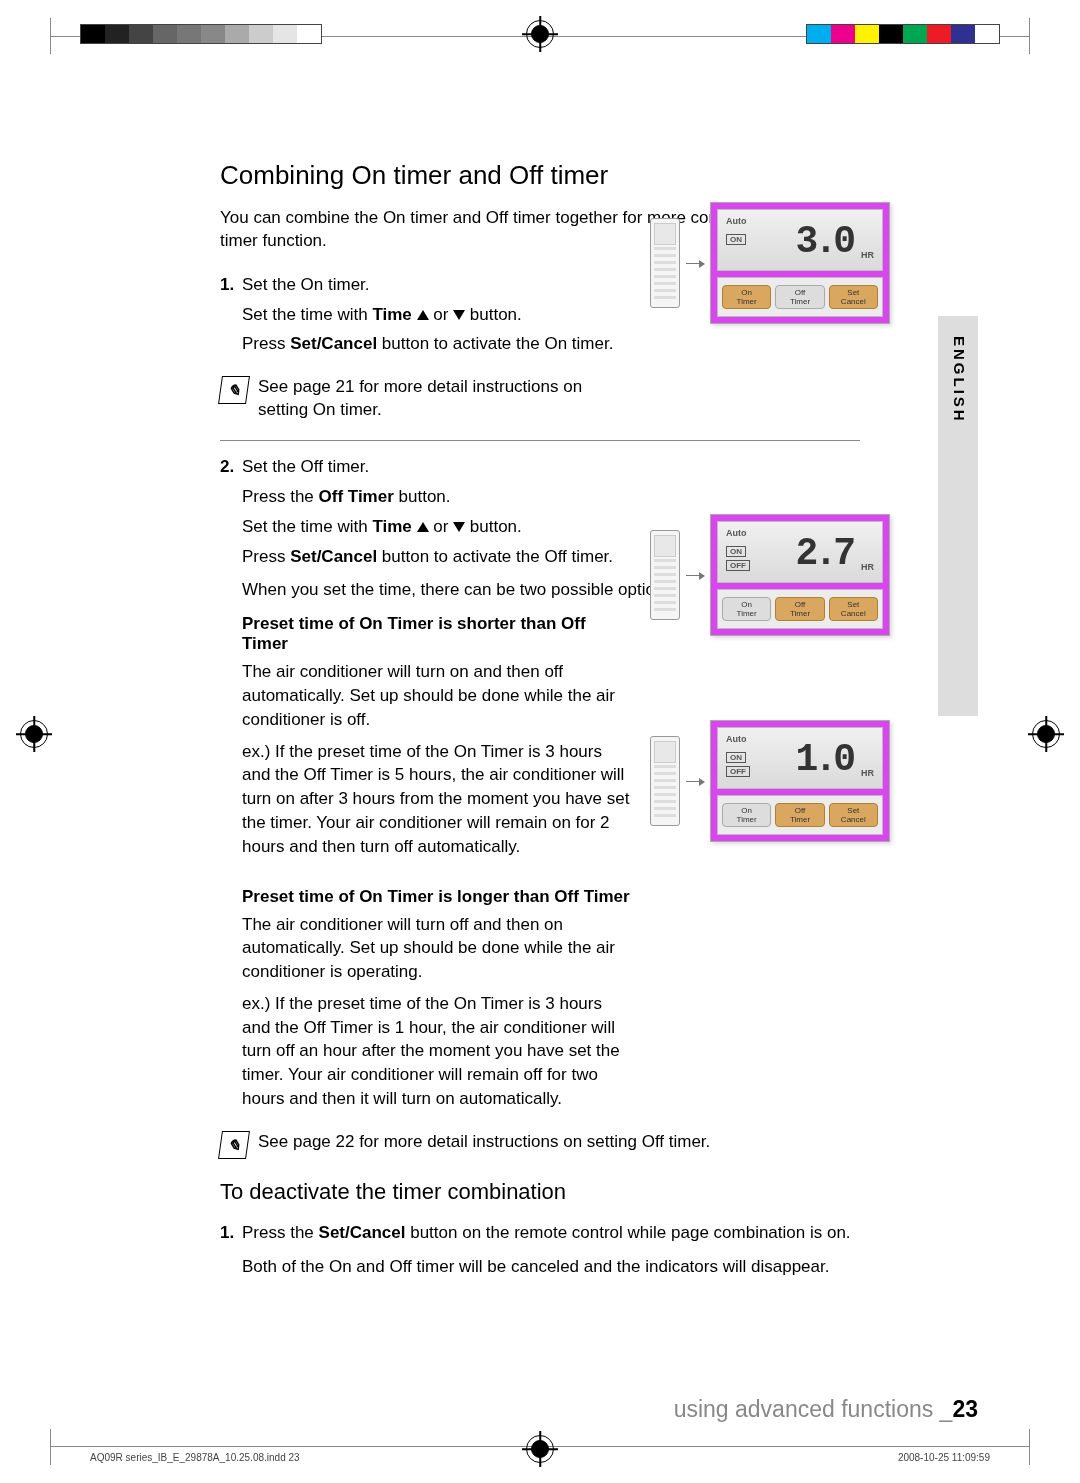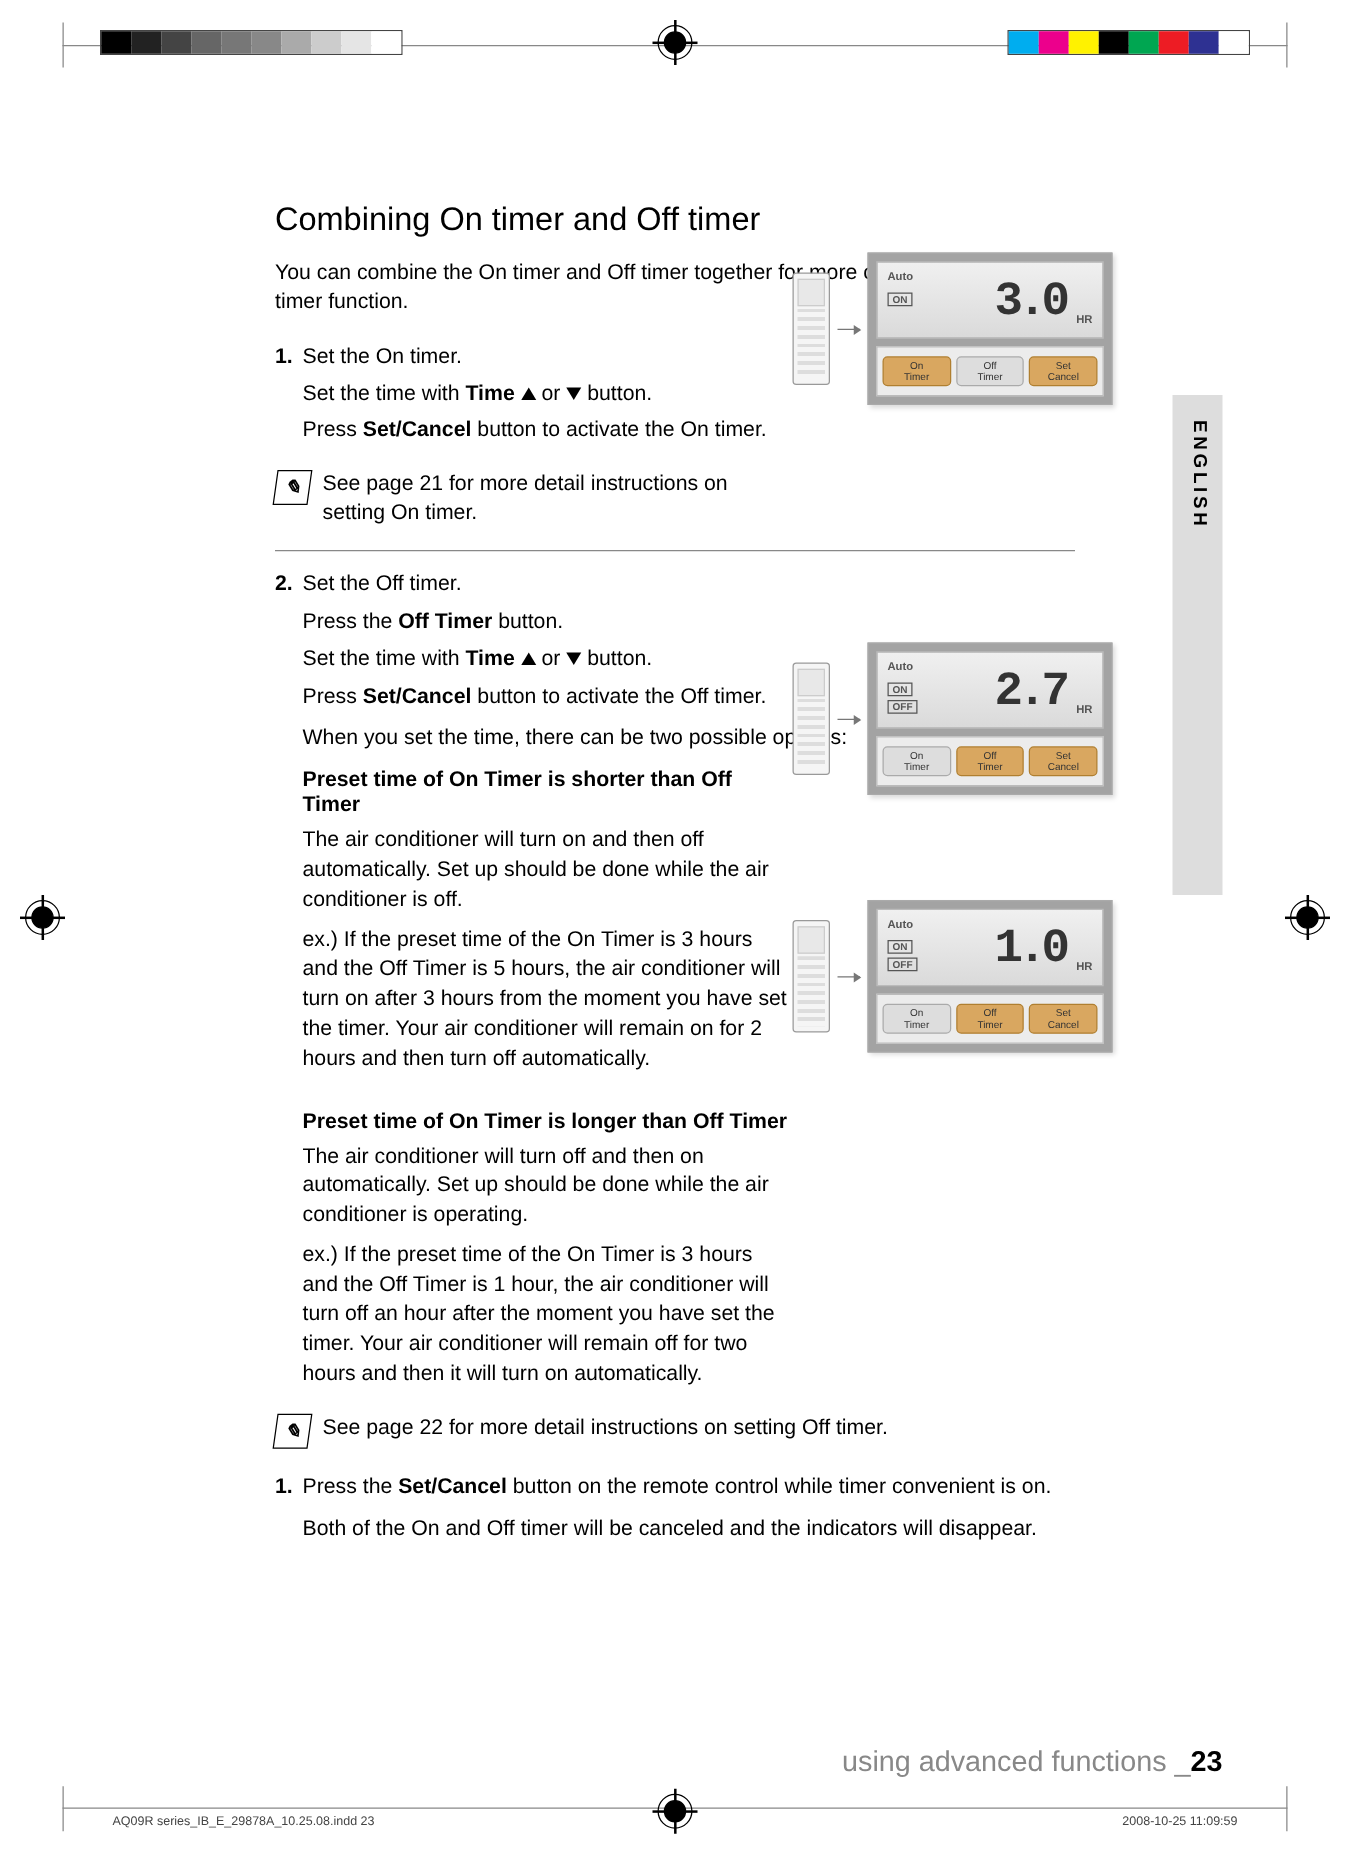--- a/index.html
+++ b/index.html
@@ -58,21 +58,21 @@
 .lang-tab{position:absolute;top:316px;left:938px;width:40px;height:400px;background:#ddd}
 .lang-tab span{position:absolute;top:20px;left:13px;writing-mode:vertical-rl;font-size:15px;font-weight:bold;letter-spacing:3px}
 
 .illus{position:absolute;right:0;display:flex;align-items:center;gap:6px}
 .illus1{top:42px}
 .illus2{top:354px}
 .illus3{top:560px}
 .remote{width:30px;height:90px;border:1px solid #999;border-radius:3px;background:#f5f5f5;position:relative}
 .remote::before{content:'';position:absolute;top:4px;left:3px;right:3px;height:20px;background:#e8e8e8;border:1px solid #ccc}
 .remote::after{content:'';position:absolute;top:28px;left:3px;right:3px;bottom:4px;background:repeating-linear-gradient(to bottom,#ddd 0,#ddd 3px,#f5f5f5 3px,#f5f5f5 7px)}
-.lcd{width:196px;border:1px solid #aaa;background:#a3a3a3;box-shadow:2px 2px 4px rgba(0,0,0,.15)}
+.lcd{width:180px;border:1px solid #aaa;background:#d946ef;box-shadow:2px 2px 4px rgba(0,0,0,.15)}
 .lcd-screen{height:62px;margin:6px;background:linear-gradient(#f0f0f0,#dadada);border:1px solid #bbb;position:relative;padding:6px 8px}
 .lcd-auto{font-size:9px;font-weight:bold;color:#555}
 .lcd-digits{position:absolute;top:10px;right:30px;font-family:Liberation Mono, monospace;font-size:38px;font-weight:bold;color:#333;letter-spacing:-4px}
 .lcd-hr{position:absolute;bottom:10px;right:8px;font-size:9px;font-weight:bold;color:#555}
 .lcd-on,.lcd-off{position:absolute;left:8px;font-size:8px;font-weight:bold;border:1px solid #555;padding:0 3px;color:#555}
 .lcd-on{top:24px}
 .lcd-off{top:38px}
 .lcd-btns{height:40px;margin:0 6px 6px 6px;border:1px solid #bbb;background:#ececec;display:flex;align-items:center;justify-content:space-around;gap:4px;padding:0 4px}
 .lcd-btn{flex:1;height:24px;border-radius:4px;background:#ddd;border:1px solid #aaa;font-size:8px;text-align:center;line-height:1.1;padding-top:3px;color:#333}
 .lcd-btn.hl{background:#d9a760;border-color:#b07f30}
@@ -180,23 +180,24 @@
     <h4>Preset time of On Timer is longer than Off Timer</h4>
     <p>The air conditioner will turn off and then on automatically. Set up should be done while the air conditioner is operating.</p>
     <p>ex.) If the preset time of the On Timer is 3 hours and the Off Timer is 1 hour, the air conditioner will turn off an hour after the moment you have set the timer. Your air conditioner will remain off for two hours and then it will turn on automatically.</p>
   </div>
 
   <div class="note" style="padding-right:0">
     <div class="note-icon">✎</div>
     <div class="note-text">See page 22 for more detail instructions on setting Off timer.</div>
   </div>
 
+  <h3 class="h3">To deactivate the timer combination</h3>
   <div class="deact">
     <span class="num">1.</span>
-    <div class="item2"><span>Press the </span><span class="bold">Set/Cancel</span><span> button on the remote control while timer convenient is on.</span></div>
+    <div class="item2"><span>Press the </span><span class="bold">Set/Cancel</span><span> button on the remote control while page combination is on.</span></div>
     <div class="item2" style="margin-top:10px">Both of the On and Off timer will be canceled and the indicators will disappear.</div>
   </div>
 
   <div class="illus illus1">
     <div class="remote"></div>
     <div class="pointer"></div>
     <div class="lcd">
       <div class="lcd-screen">
         <div class="lcd-auto">Auto</div>
         <div class="lcd-on">ON</div>

